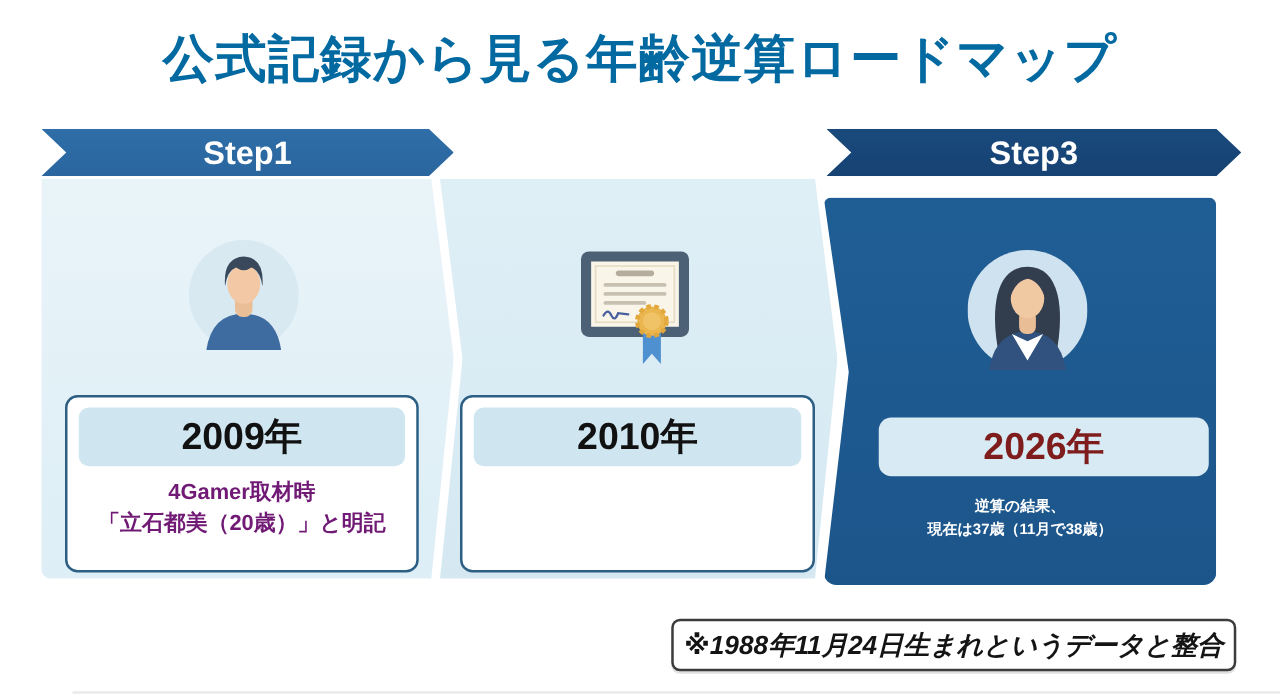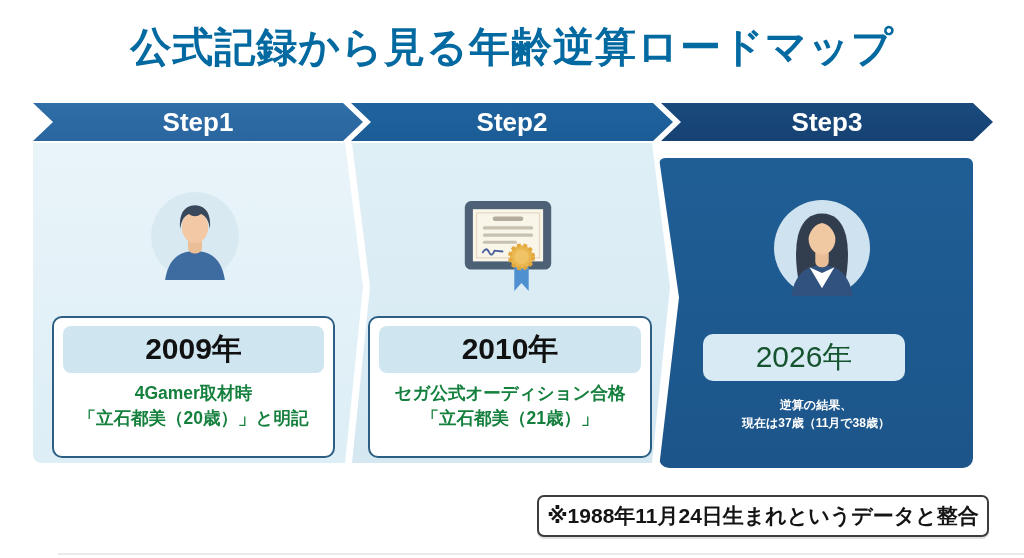--- a/index.html
+++ b/index.html
@@ -50,59 +50,57 @@
   }
   .card-1{left:19px;width:283px;}
   .card-2{left:16px;width:284px;}
   .year-pill{
     margin:8px 9px 6px 9px;height:47px;border-radius:8px;
     background:var(--year-pill,#cfe6f1);
     display:flex;align-items:center;justify-content:center;
     font-size:30px;font-weight:800;color:#111;
   }
   .card-desc{
-    text-align:center;font-size:17.5px;font-weight:800;line-height:1.45;color:#15803d;
+    text-align:center;font-size:17.5px;font-weight:800;line-height:1.45;color:#701a75;
     padding:2px 4px;
   }
   
   .pill-3{
-    position:absolute;left:44px;top:176px;width:202px;height:47px;border-radius:10px;
+    position:absolute;left:44px;top:176px;width:264px;height:47px;border-radius:10px;
     background:var(--year-pill3,#d8ebf5);
     display:flex;align-items:center;justify-content:center;
-    font-size:30px;font-weight:400;color:#14532d;
+    font-size:30px;font-weight:700;color:#7f1d1d;
   }
   .desc-3{
     position:absolute;left:8px;top:238px;width:298px;text-align:center;
     color:#ffffff;font-size:12px;font-weight:700;line-height:1.5;
   }
   
   .footnote{
     position:absolute;left:537px;top:495px;width:452px;height:42px;
     background:#ffffff;border:2px solid #3c3c3c;border-radius:7px;box-sizing:border-box;
     display:flex;align-items:center;justify-content:center;
     font-size:21px;font-weight:800;color:#141414;
     box-shadow:0 2px 0 rgba(0,0,0,0.12);
+    font-style:italic;
   }
   .bottom-divider{
     position:absolute;left:58px;right:0;bottom:3px;height:2px;
     background:#d9d9d9;opacity:.55;
   }
 </style>
 </head>
 <body>
 
 <div class="stage">
 
   <div class="page-title">公式記録から見る年齢逆算ロードマップ</div>
 
   <div class="banner banner-1">
     <span>Step1</span>
-  </div>
-  <div class="banner banner-2">
-    <span>Step2</span>
   </div>
   <div class="banner banner-3">
     <span>Step3</span>
   </div>
 
   <div class="panel panel-1">
     <svg class="avatar avatar-1" viewBox="0 0 100 100">
       <circle cx="50" cy="50" r="50" fill="#d9e9f2"></circle>
       <path d="M16 100 Q21 67 50 67 Q79 67 84 100 Z" fill="#3e6ba0"></path>
       <rect x="42" y="48" width="16" height="22" rx="7" fill="#eabf97"></rect>
@@ -127,24 +125,20 @@
       <rect x="22" y="30" width="56" height="3.5" rx="1.7" fill="#c8c1b2"></rect>
       <rect x="22" y="38" width="56" height="3.5" rx="1.7" fill="#c8c1b2"></rect>
       <rect x="22" y="46" width="38" height="3.5" rx="1.7" fill="#c8c1b2"></rect>
       <path d="M22 59 q4-7 7 0 q3 6 6-2 l9 1" stroke="#47609c" stroke-width="2" fill="none" stroke-linecap="round"></path>
       <path d="M57 70 h16 v32 l-8-9 -8 9 z" fill="#4f90d0"></path>
       <circle cx="65" cy="64" r="13" fill="#eab64f" stroke="#e3a83c" stroke-width="4" stroke-dasharray="4 3"></circle>
       <circle cx="65" cy="64" r="8" fill="#f0c366"></circle>
     </svg>
     <div class="card card-2">
       <div class="year-pill">2010年</div>
-      <div class="card-desc">
-        <div>セガ公式オーディション合格</div>
-        <div>「立石都美（21歳）」</div>
-      </div>
     </div>
   </div>
 
   <div class="panel panel-3">
     <svg class="avatar avatar-3" viewBox="0 0 100 100">
       <circle cx="50" cy="50" r="50" fill="#cfe2ef"></circle>
       <path d="M27 92 Q20 58 25 37 Q31 14 50 14 Q69 14 75 37 Q80 58 73 92 Z" fill="#323d4d"></path>
       <path d="M18 100 Q23 68 50 68 Q77 68 82 100 Z" fill="#31527e"></path>
       <path d="M37 70 L50 92 L63 70 L50 76 Z" fill="#ffffff"></path>
       <rect x="43" y="50" width="14" height="20" rx="6" fill="#e9bd96"></rect>

